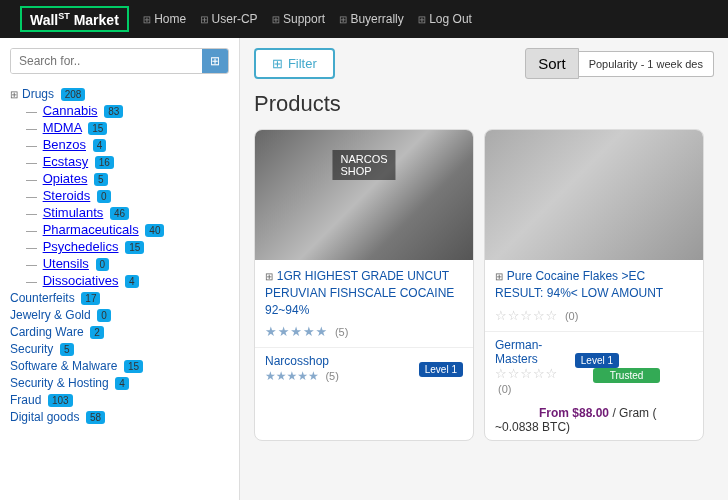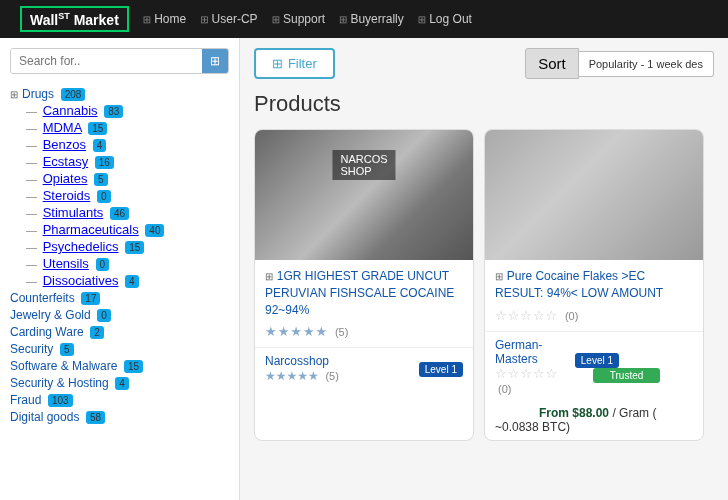--- a/index.html
+++ b/index.html
@@ -230,21 +230,21 @@
       padding: 2px 17px;
       border-radius: 3px;
       margin-left: 18px;
     }
 
     .product-price {
       font-size: 12px;
       color: #333;
       padding: 4px 10px 6px;
     }
-    .product-price strong { color: #14532d; padding-left: 44px; }
+    .product-price strong { color: #701a75; padding-left: 44px; }
 
     .stars-filled { color: #88aacc; }
     .stars-empty { color: #ccc; }
   </style>
 </head>
 <body>
 
 <nav class="topnav">
   <div class="logo-box">
     <span>Wall<span class="st">ST</span> Market</span>

